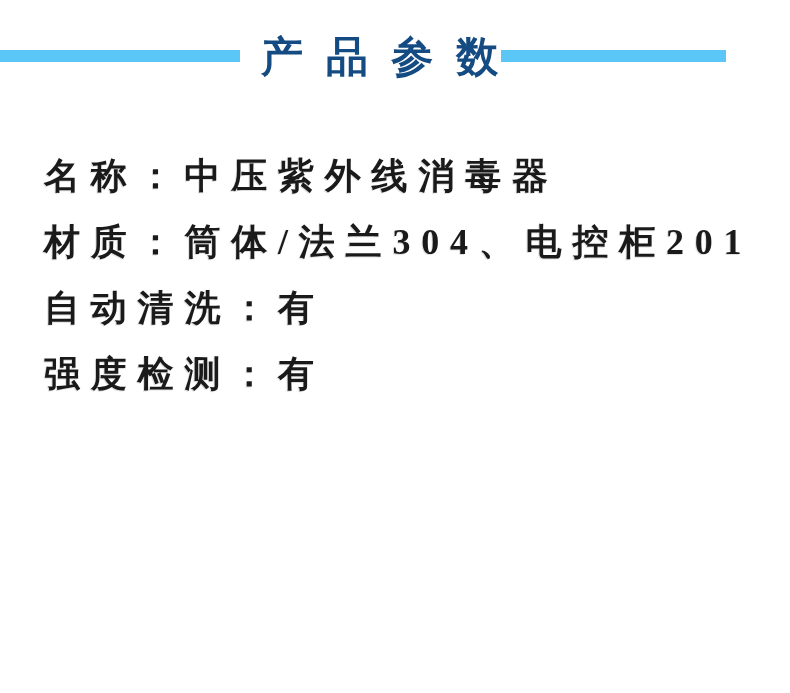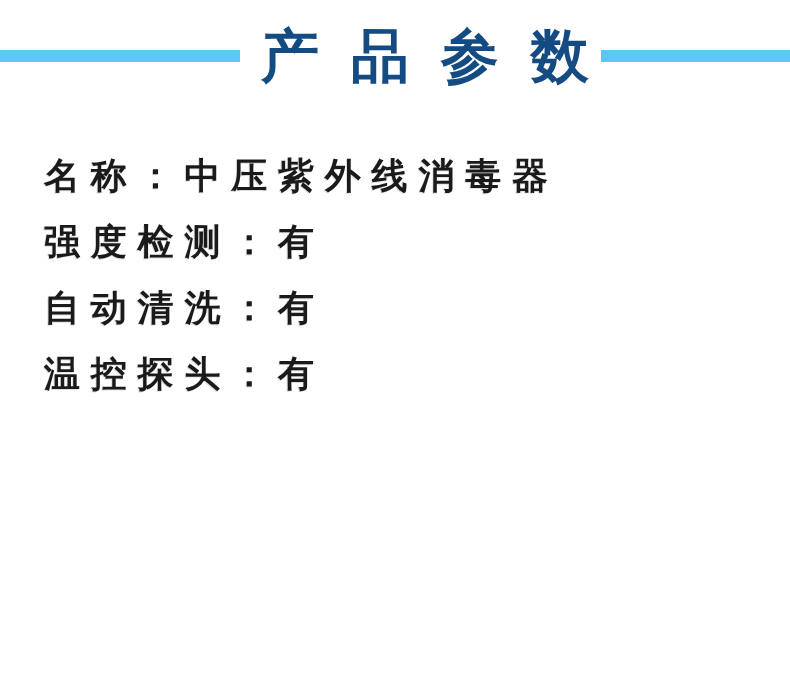--- a/index.html
+++ b/index.html
@@ -25,21 +25,21 @@
   .divider {
     height: 12px;
     background: #5bc7f6;
     flex: none;
   }
   .divider-left  { width: 240px; }
   .divider-right { width: 225px; margin-right: 13px; }
   .title {
     flex: none;
     margin: 2px -20px 0 21px;
-    font-size: 58px;
+    font-size: 42px;
     font-weight: bold;
     line-height: 1;
     letter-spacing: 0.55em;
     color: #144b82;
     white-space: nowrap;
     font-family: Liberation Serif, serif;
   }
 
   
   .params {
@@ -62,18 +62,18 @@
 <div>
 
   <div class="header">
     <span class="divider divider-left"></span>
     <h1 class="title">产品参数</h1>
     <span class="divider divider-right"></span>
   </div>
 
   <div class="params">
     <div class="param-row">名称：中压紫外线消毒器</div>
+    <div class="param-row">材质：筒体/法兰304、电控柜201</div>
+    <div class="param-row">自动清洗：有</div>
     <div class="param-row">强度检测：有</div>
-    <div class="param-row">自动清洗：有</div>
-    <div class="param-row">温控探头：有</div>
   </div>
 
 </div>
 
 </body></html>

